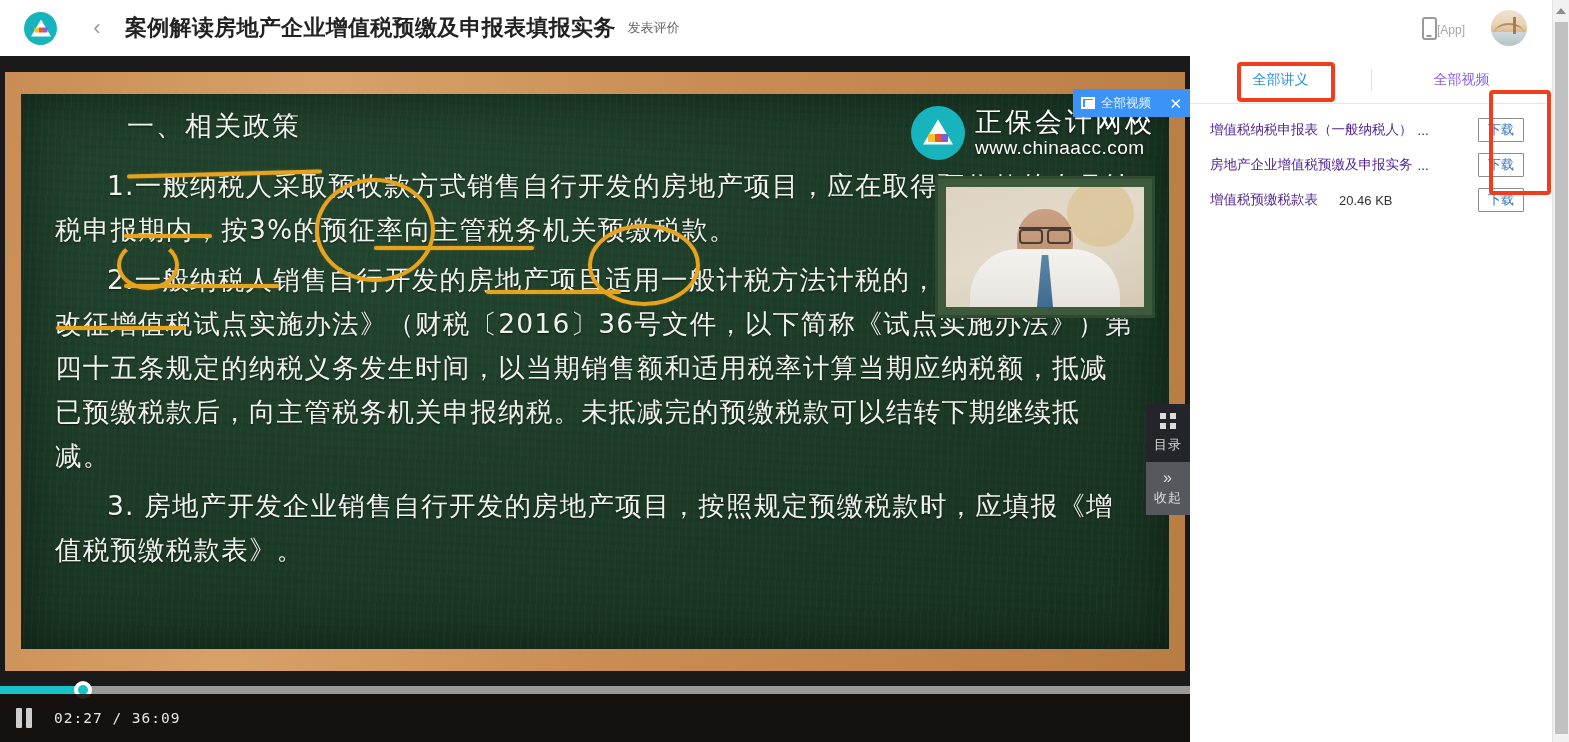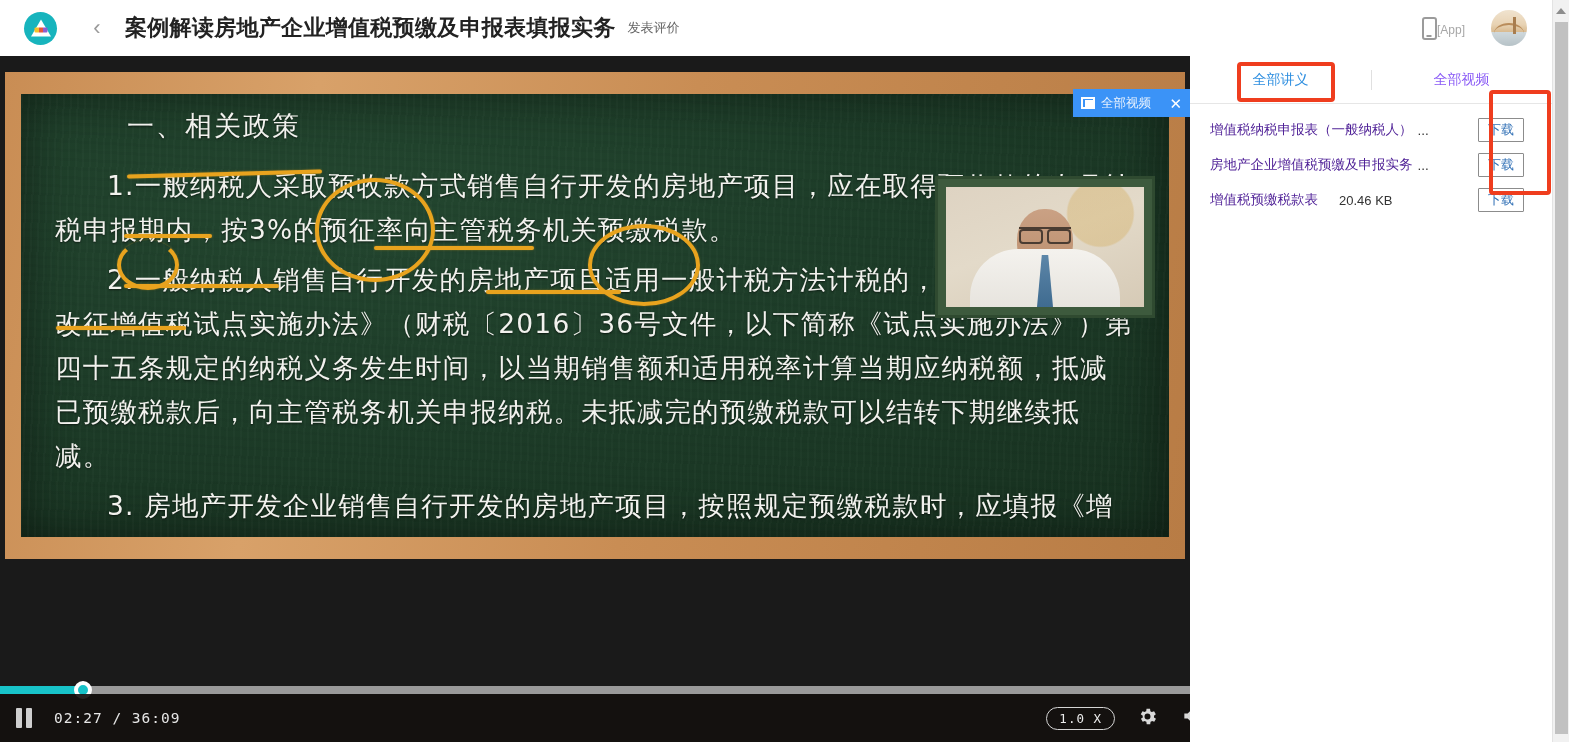--- a/index.html
+++ b/index.html
@@ -84,21 +84,21 @@
     position:absolute; left:2px; top:22px; width:13px; height:712px;
     background:#c1c1c1; border-radius:0;
   }
 
   
   .player {
     position:absolute; left:0; top:56px; width:1190px; height:686px;
     background:#1a1a1a; overflow:hidden;
   }
   .board-frame {
-    position:absolute; left:5px; top:16px; width:1180px; height:487px;
+    position:absolute; left:5px; top:16px; width:1180px; height:599px;
     background:linear-gradient(100deg,#c98d54 0%, #d8a169 25%, #c98d54 55%, #b87c45 100%);
     padding:22px 16px;
   }
   .board {
     position:relative; width:100%; height:100%;
     background:
       radial-gradient(ellipse at 30% 25%, #23462f 0%, #1d3c28 45%, #17301f 100%);
     box-shadow: inset 0 0 50px rgba(0,0,0,.45);
     overflow:hidden;
   }
@@ -323,67 +323,72 @@
         <div class="ann ann-line" style="left:106px;top:78px;width:195px;transform:rotate(-1.5deg);"></div>
         <div class="ann ann-oval" style="left:294px;top:84px;width:120px;height:104px;"></div>
         <div class="ann ann-line" style="left:103px;top:140px;width:88px;"></div>
         <div class="ann ann-line" style="left:103px;top:190px;width:155px;"></div>
         <div class="ann ann-oval" style="left:96px;top:146px;width:62px;height:50px;border-top-color:transparent;"></div>
         <div class="ann ann-line" style="left:353px;top:152px;width:160px;"></div>
         <div class="ann ann-line" style="left:465px;top:196px;width:135px;"></div>
         <div class="ann ann-oval" style="left:567px;top:130px;width:112px;height:82px;"></div>
         <div class="ann ann-line" style="left:35px;top:232px;width:130px;"></div>
 
+        <div class="watermark">
+          <div class="wm-logo">
+            <span class="g1"></span>
+            <span class="g2"></span>
+          </div>
+          <div class="wm-text">
+            <div class="wm-cn">正保会计网校</div>
+            <div class="wm-url">www.chinaacc.com</div>
+          </div>
+        </div>
 
         <div class="pip">
           <div class="pip-inner">
             <div class="pip-head"></div>
             <div class="pip-glasses"></div>
             <div class="pip-neck"></div>
             <div class="pip-body"></div>
             <div class="pip-tie"></div>
           </div>
         </div>
 
       </div>
     </div>
 
+    <div class="side-tabs">
+      <div class="side-tab dark">
+        <span class="dots-icon">
+            <i></i>
+            <i></i>
+            <i></i>
+            <i></i>
+          </span>
+        <span>目录</span>
+      </div>
+      <div class="side-tab grey">
+        <span class="chev-icon">»</span>
+        <span>收起</span>
+      </div>
+    </div>
 
     <div class="progress-wrap">
       <div class="progress-bg"></div>
       <div class="progress-fill" style="width:7%;"></div>
       <div class="progress-knob" style="left:7%;"></div>
     </div>
 
     <div class="controls">
       <div class="btn-pause">
           <i></i>
           <i></i>
         </div>
       <div class="time-text">02:27 / 36:09</div>
-      <div class="ctrl-right">
-        <div class="speed-pill">1.0 X</div>
-        <span class="ico">
-          <svg width="21" height="21" viewBox="0 0 24 24" fill="#d9d9d9">
-              <path d="M19.4 13a7.8 7.8 0 0 0 0-2l2.1-1.6-2-3.5-2.5 1a7.6 7.6 0 0 0-1.7-1l-.4-2.7h-4l-.4 2.7c-.6.2-1.2.6-1.7 1l-2.5-1-2 3.5L6.6 11a7.8 7.8 0 0 0 0 2l-2.1 1.6 2 3.5 2.5-1c.5.4 1.1.8 1.7 1l.4 2.7h4l.4-2.7c.6-.2 1.2-.6 1.7-1l2.5 1 2-3.5-2.3-1.6zM12 15.4A3.4 3.4 0 1 1 12 8.6a3.4 3.4 0 0 1 0 6.8z"></path>
-            </svg>
-        </span>
-        <span class="ico">
-          <svg width="22" height="20" viewBox="0 0 24 24" fill="#d9d9d9">
-              <path d="M4 9v6h4l5 5V4L8 9H4z"></path>
-              <path d="M16.5 8.5a5 5 0 0 1 0 7" stroke="#d9d9d9" stroke-width="1.8" fill="none" stroke-linecap="round"></path>
-              <path d="M18.8 6.2a8 8 0 0 1 0 11.6" stroke="#d9d9d9" stroke-width="1.6" fill="none" stroke-linecap="round"></path>
-            </svg>
-        </span>
-        <span class="ico">
-          <svg width="20" height="20" viewBox="0 0 24 24" fill="#d9d9d9">
-              <path d="M3 3h8L8 6l4 4-2 2-4-4-3 3V3zm18 18h-8l3-3-4-4 2-2 4 4 3-3v8z"></path>
-            </svg>
-        </span>
-      </div>
     </div>
 
     <div class="pip-toast">
       <span class="sq"></span>
       <span class="tx">全部视频</span>
       <span class="x">✕</span>
     </div>
 
   </div>
 

